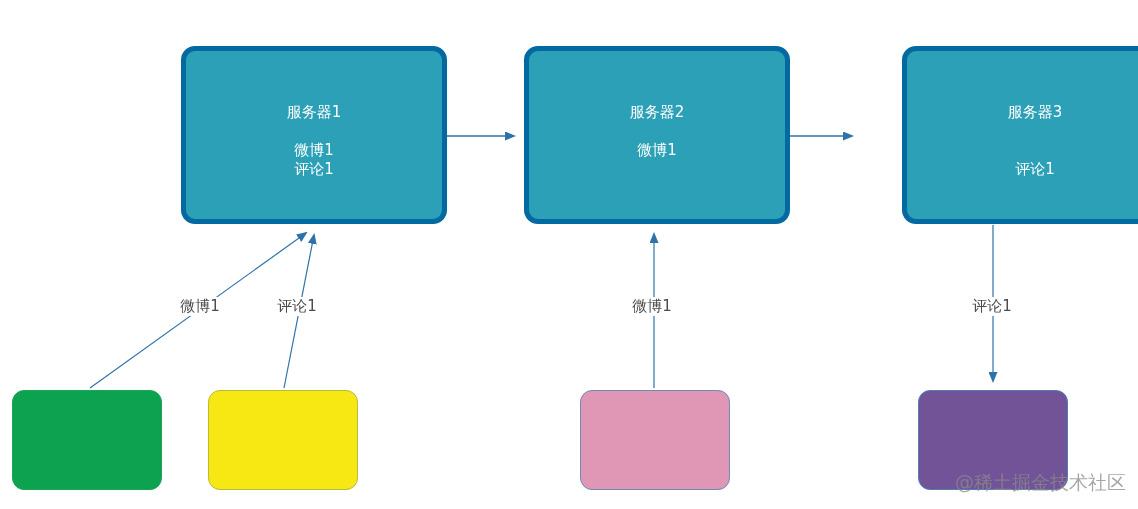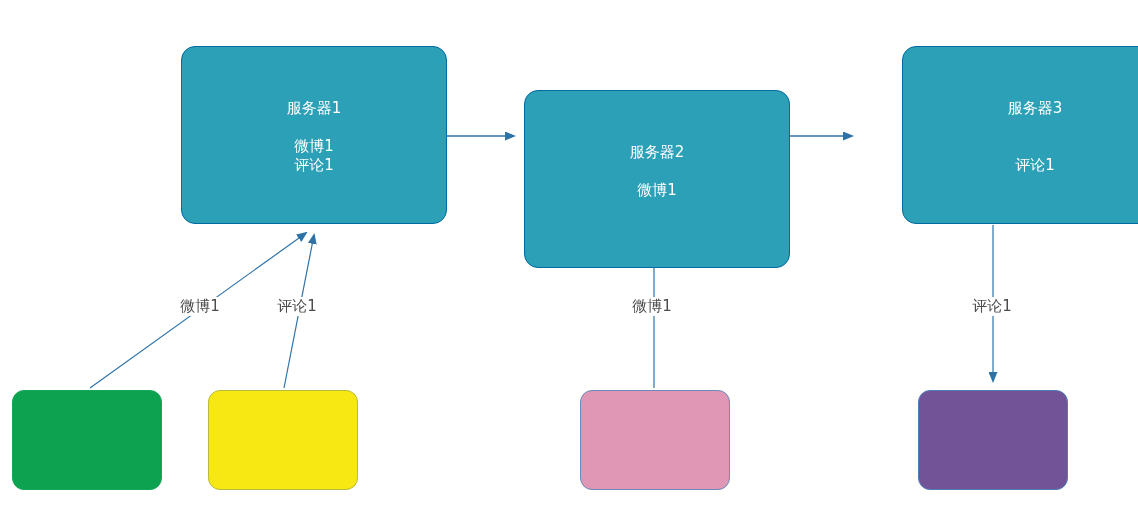--- a/index.html
+++ b/index.html
@@ -8,25 +8,25 @@
     width:1138px;height:509px;
     background:#ffffff;
     font-family:"DejaVu Sans","Liberation Sans",sans-serif;
     overflow:hidden;
   }
   .edges{position:absolute;left:0;top:0;width:1138px;height:509px;pointer-events:none;}
 
   
   .server{
     position:absolute;top:46px;width:266px;height:178px;
-    background:#2BA0B6;border:1px solid #0369a1;border-radius:14px;
+    background:#2BA0B6;border:5px solid #0369a1;border-radius:14px;
     box-sizing:border-box;
   }
   .server.s1{left:181px;}
-  .server.s2{left:524px;margin-top:44px;}
+  .server.s2{left:524px;}
   .server.s3{left:862px;margin-left:40px;}
   .server-text{
     position:absolute;top:52px;left:0;width:100%;
     text-align:center;color:#ffffff;font-size:15px;
   }
   .line{min-height:19px;line-height:19px;white-space:pre;}
 
   
   .client{
     position:absolute;top:390px;width:150px;height:100px;
@@ -103,14 +103,15 @@
   <div class="client green"></div>
   <div class="client yellow"></div>
   <div class="client pink"></div>
   <div class="client purple"></div>
 
   <div class="edge-label lb1">微博1</div>
   <div class="edge-label lb2">评论1</div>
   <div class="edge-label lb3">微博1</div>
   <div class="edge-label lb4">评论1</div>
 
+  <div class="watermark">@稀土掘金技术社区</div>
 
 </div>
 
 </body></html>

